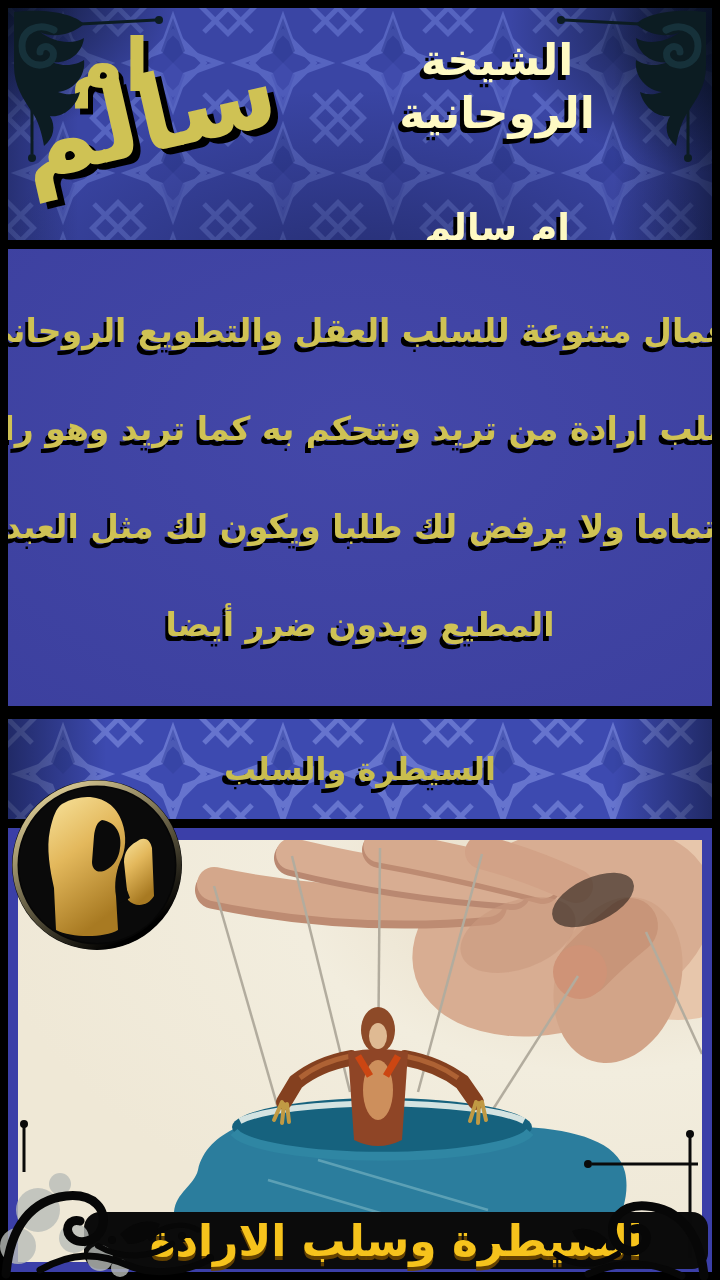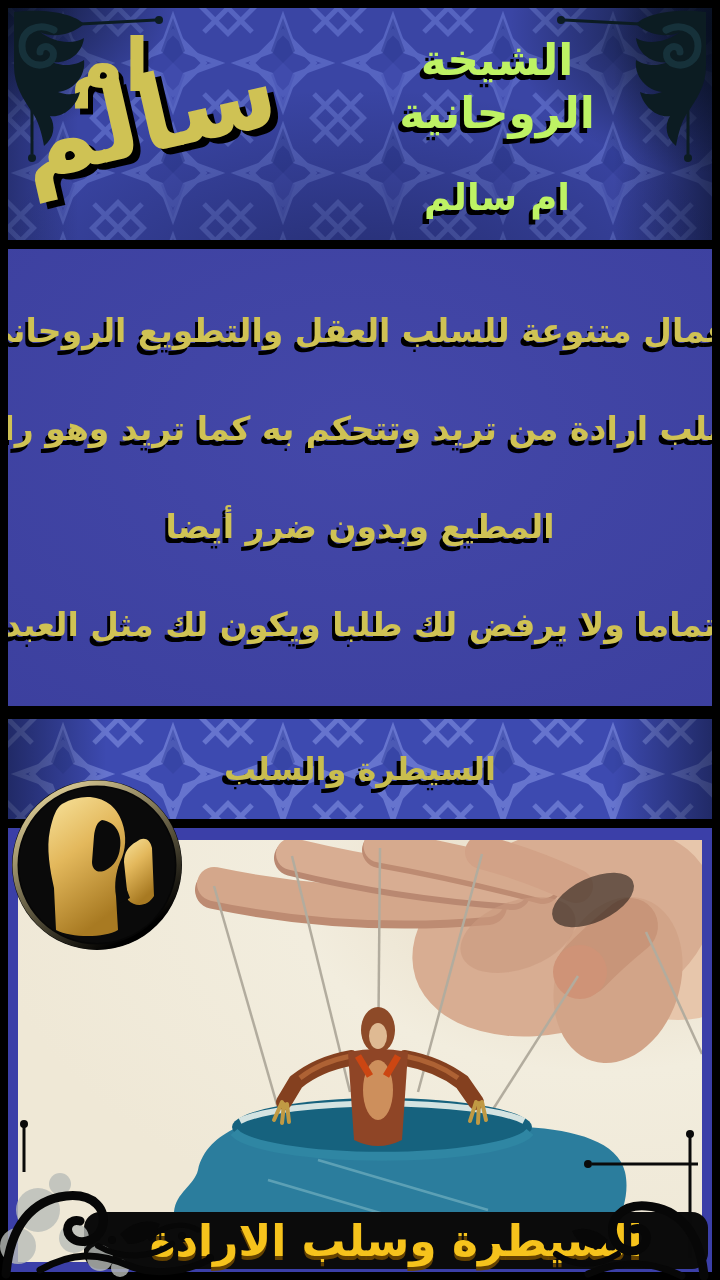--- a/index.html
+++ b/index.html
@@ -23,23 +23,23 @@
   }
   .monogram{position:absolute;left:6px;top:4px;width:330px;height:226px;color:#cfc254;}
   .monogram-top{
     position:absolute;left:56px;top:16px;font-size:74px;font-weight:bold;line-height:1;
     text-shadow:5px 6px 0 #000;
   }
   .monogram-main{
     position:absolute;left:2px;top:52px;font-size:104px;font-weight:bold;line-height:1;
     transform:rotate(-13deg);letter-spacing:-3px;text-shadow:6px 7px 0 #000;
   }
-  .titles{position:absolute;right:40px;top:26px;width:350px;text-align:center;color:#bef264;direction:rtl;}
+  .titles{position:absolute;right:40px;top:26px;width:350px;text-align:center;color:#fef9c3;direction:rtl;}
   .title-1{font-size:44px;font-weight:bold;line-height:1.2;text-shadow:-4px 5px 0 #000;}
-  .title-2{font-size:37px;font-weight:bold;margin-top:36px;text-shadow:-4px 5px 0 #000;}
+  .title-2{font-size:37px;font-weight:bold;margin-top:66px;text-shadow:-4px 5px 0 #000;}
 
   
   .mid{top:249px;height:457px;background:#3c40a5;display:flex;flex-direction:column;
        justify-content:space-evenly;align-items:center;direction:rtl;
        background-image:radial-gradient(900px 600px at 50% 40%, rgba(255,255,255,.04), rgba(0,0,0,.08));}
   .mid-line{font-size:33px;font-weight:bold;color:#cfc254;white-space:nowrap;
             text-shadow:-3px 5px 0 #000;line-height:1;}
 
   
   .band{top:719px;height:100px;background:#3d4ab0;}
@@ -134,22 +134,22 @@
 
     <div class="titles">
       <div class="title-1">الشيخة الروحانية</div>
       <div class="title-2">ام سالم</div>
     </div>
   </section>
 
   <section class="mid">
     <div class="mid-line">أعمال متنوعة للسلب العقل والتطويع الروحاني</div>
     <div class="mid-line">وسلب ارادة من تريد وتتحكم به كما تريد وهو راض</div>
+    <div class="mid-line">تماما ولا يرفض لك طلبا ويكون لك مثل العبد</div>
     <div class="mid-line">المطيع وبدون ضرر أيضا</div>
-    <div class="mid-line">تماما ولا يرفض لك طلبا ويكون لك مثل العبد</div>
   </section>
 
   <section class="band">
     <svg class="pattern-svg">
         <rect width="704" height="100" fill="url(#geo2)"></rect>
       </svg>
     <div class="band-vignette"></div>
     <div class="band-label">السيطرة والسلب</div>
   </section>
 

